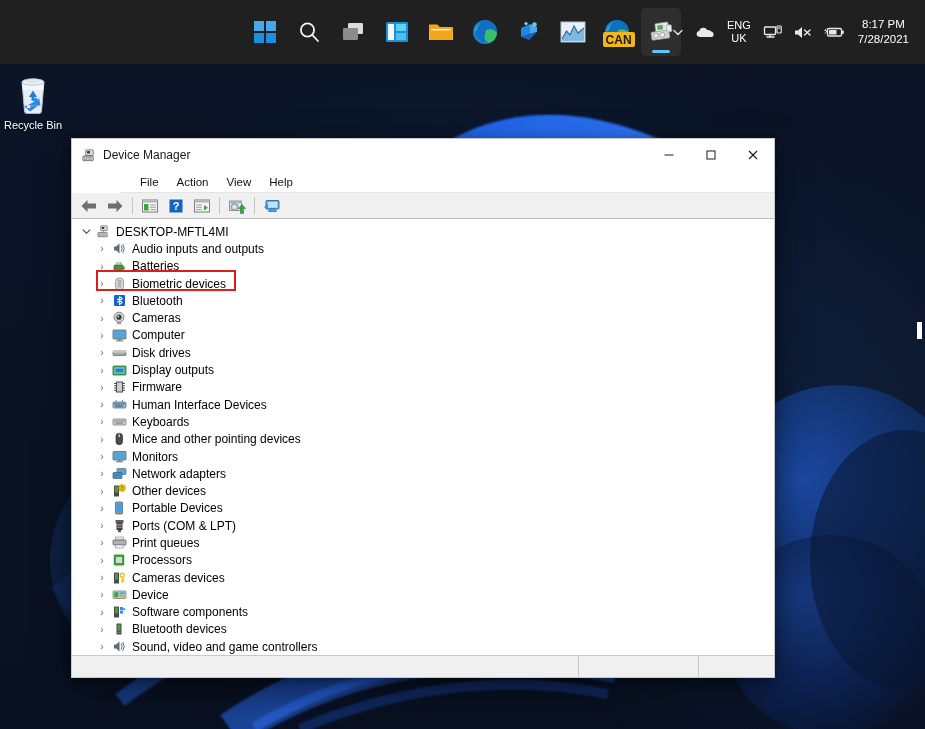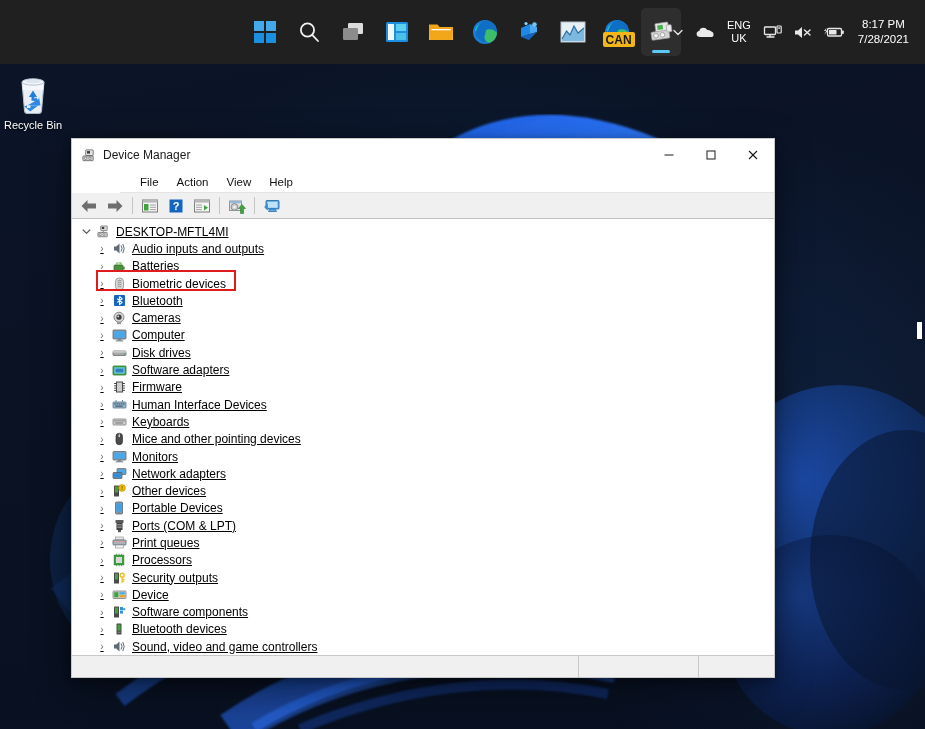--- a/index.html
+++ b/index.html
@@ -134,21 +134,20 @@
     flex: 1 1 auto; background: #ffffff;
     overflow: hidden; position: relative;
     padding-top: 4px;
   }
   .tree-row {
     display: flex; align-items: center;
     height: 17.3px;
     font-size: 12px; color: #000000;
     cursor: default; position: relative;
     white-space: nowrap;
-    text-decoration: underline;
   }
   .tree-row .chev {
     width: 16px; display: flex; align-items: center; justify-content: center;
     color: #6b6b6b; font-size: 10px; flex: 0 0 16px;
   }
   .tree-row .dev-icon {
     width: 18px; height: 16px; display: flex; align-items: center; justify-content: center;
     flex: 0 0 18px; margin-right: 4px;
   }
   .tree-row .dev-label { padding-right: 6px; }
@@ -619,21 +618,21 @@
 
     <div class="tree-row child-row">
       <span class="chev">›</span>
       <span class="dev-icon">
         <svg width="15" height="13" viewBox="0 0 15 13">
             <rect x="1" y="2" width="13" height="9" rx="0.8" fill="#3ea53e" stroke="#2b7a2b" stroke-width="0.8"></rect>
             <rect x="2.3" y="3.3" width="10.4" height="6.4" fill="#6ec8e8"></rect>
             <rect x="3.6" y="4.6" width="7.8" height="3.8" fill="#2f7fc0"></rect>
           </svg>
       </span>
-      <span class="dev-label">Software adapters</span>
+      <span class="dev-label">Display outputs</span>
     </div>
 
     <div class="tree-row child-row">
       <span class="chev">›</span>
       <span class="dev-icon">
         <svg width="13" height="14" viewBox="0 0 13 14">
             <rect x="3" y="1.5" width="7" height="11" fill="#4a4a4a"></rect>
             <rect x="4" y="2.5" width="5" height="9" fill="#cfcfcf"></rect>
             <g fill="#3a3a3a">
               <rect x="1.2" y="3" width="1.8" height="1"></rect>
@@ -802,21 +801,21 @@
     <div class="tree-row child-row">
       <span class="chev">›</span>
       <span class="dev-icon">
         <svg width="14" height="14" viewBox="0 0 14 14">
             <rect x="2" y="1.5" width="5" height="11" rx="0.6" fill="#4a4a4a"></rect>
             <rect x="3" y="2.5" width="3" height="6" fill="#3ea53e"></rect>
             <circle cx="10.2" cy="4.2" r="2" fill="none" stroke="#e8c020" stroke-width="1.4"></circle>
             <path d="M10.2 6.2 L10.2 11.5 M10.2 8.6 L12 8.6 M10.2 10.2 L11.6 10.2" stroke="#e8c020" stroke-width="1.3" stroke-linecap="round"></path>
           </svg>
       </span>
-      <span class="dev-label">Security outputs</span>
+      <span class="dev-label">Cameras devices</span>
     </div>
 
     <div class="tree-row child-row">
       <span class="chev">›</span>
       <span class="dev-icon">
         <svg width="15" height="13" viewBox="0 0 15 13">
             <rect x="1" y="3" width="13" height="7.5" rx="0.8" fill="#cfcfcf" stroke="#7d7d7d" stroke-width="0.8"></rect>
             <rect x="2.2" y="4.2" width="4.2" height="5.1" fill="#3ea53e"></rect>
             <rect x="7.4" y="4.2" width="5.4" height="2.2" fill="#4aa8e8"></rect>
             <rect x="7.4" y="7.1" width="5.4" height="2.2" fill="#e8a020"></rect>

